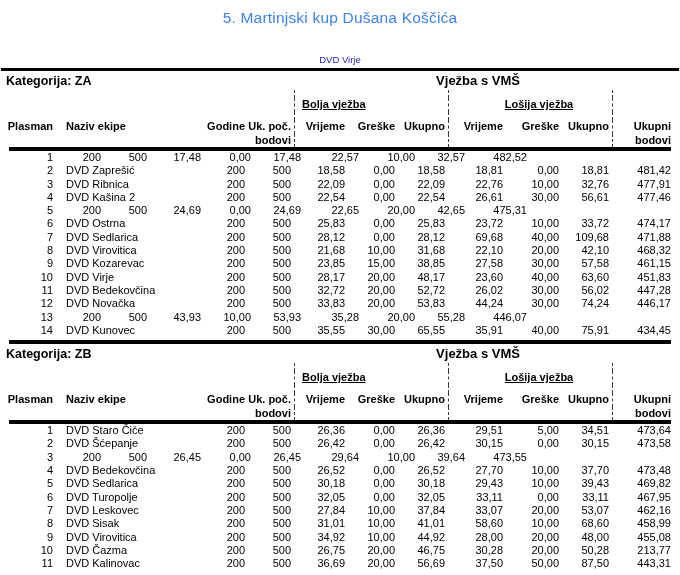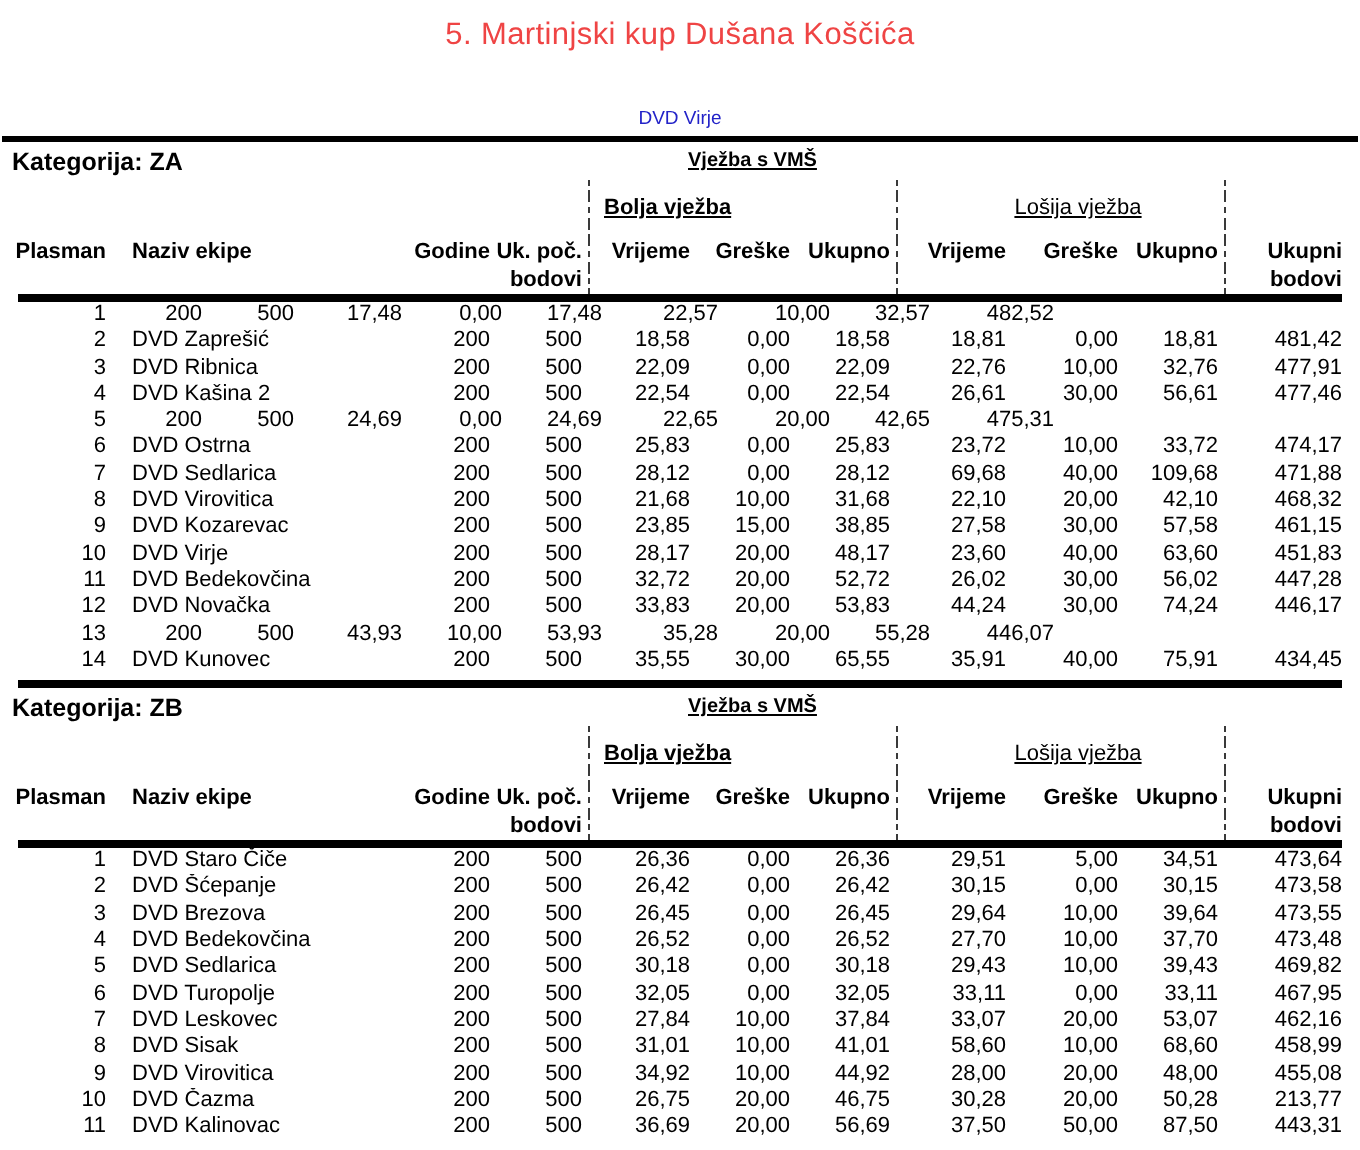--- a/index.html
+++ b/index.html
@@ -9,44 +9,44 @@
     background:#fff;
     font-family:"Liberation Sans","DejaVu Sans",sans-serif;
     color:#000;
     overflow:hidden;
   }
   *{box-sizing:border-box;}
   .title{
     padding-top:9px;
     text-align:center;
     font-size:15.5px;
-    color:#ef4444;
+    color:#3b82f6;
     letter-spacing:.2px;
   }
   .subtitle{
     margin-top:27px;
     text-align:center;
     font-size:9.5px;
     color:#2323c8;
   }
   .rule1{height:3px;background:#000;margin:3px 1px 0 1px;}
   .rule-thick{height:4px;background:#000;margin:0 3px;}
   .content{padding:0 6px;}
   .section{margin-top:2px;}
   
   .hrow{display:flex;}
   .r1{height:17px;line-height:16px;margin-top:2px;}
   .r2,.r4{height:8px;}
   .r3{height:14px;line-height:13px;}
   .r5{height:14px;line-height:13px;}
   .r6{height:13px;line-height:12px;}
   .kategorija{width:288px;font-size:12.5px;font-weight:bold;}
-  .vmsh{width:318px;font-size:10px;font-weight:bold;text-decoration:underline;text-align:left;padding-left:50px;}
+  .vmsh{width:318px;font-size:13px;font-weight:bold;text-align:center;padding-left:50px;}
   .bolja{width:146px;font-size:11px;font-weight:bold;text-decoration:underline;text-align:left;}
-  .losija{width:156px;font-size:11px;font-weight:normal;text-decoration:underline;text-align:center;padding-left:10px;}
+  .losija{width:156px;font-size:11px;font-weight:bold;text-decoration:underline;text-align:center;padding-left:10px;}
   .wleft{width:288px;}
   .wmid1{width:146px;}
   .wmid2{width:156px;}
   .wlast{width:54px;}
   .wr6left{width:242px;}
   .hlbl{font-size:11px;font-weight:bold;}
   
   .c1{width:50px;}
   .c2{width:144px;padding-left:10px;}
   .c3{width:48px;}
@@ -448,21 +448,20 @@
             <span class="cell c7 num">26,42</span>
             <span class="cell sep"></span>
             <span class="cell c8 num">30,15</span>
             <span class="cell c9 num">0,00</span>
             <span class="cell c10 num">30,15</span>
             <span class="cell sep"></span>
             <span class="cell c11 num">473,58</span>
           </div>
           <div class="trow">
             <span class="cell c1 num">3</span>
-            <span class="cell c2">DVD Brezova</span>
             <span class="cell c3 num">200</span>
             <span class="cell c4 num">500</span>
             <span class="cell sep"></span>
             <span class="cell c5 num">26,45</span>
             <span class="cell c6 num">0,00</span>
             <span class="cell c7 num">26,45</span>
             <span class="cell sep"></span>
             <span class="cell c8 num">29,64</span>
             <span class="cell c9 num">10,00</span>
             <span class="cell c10 num">39,64</span>

